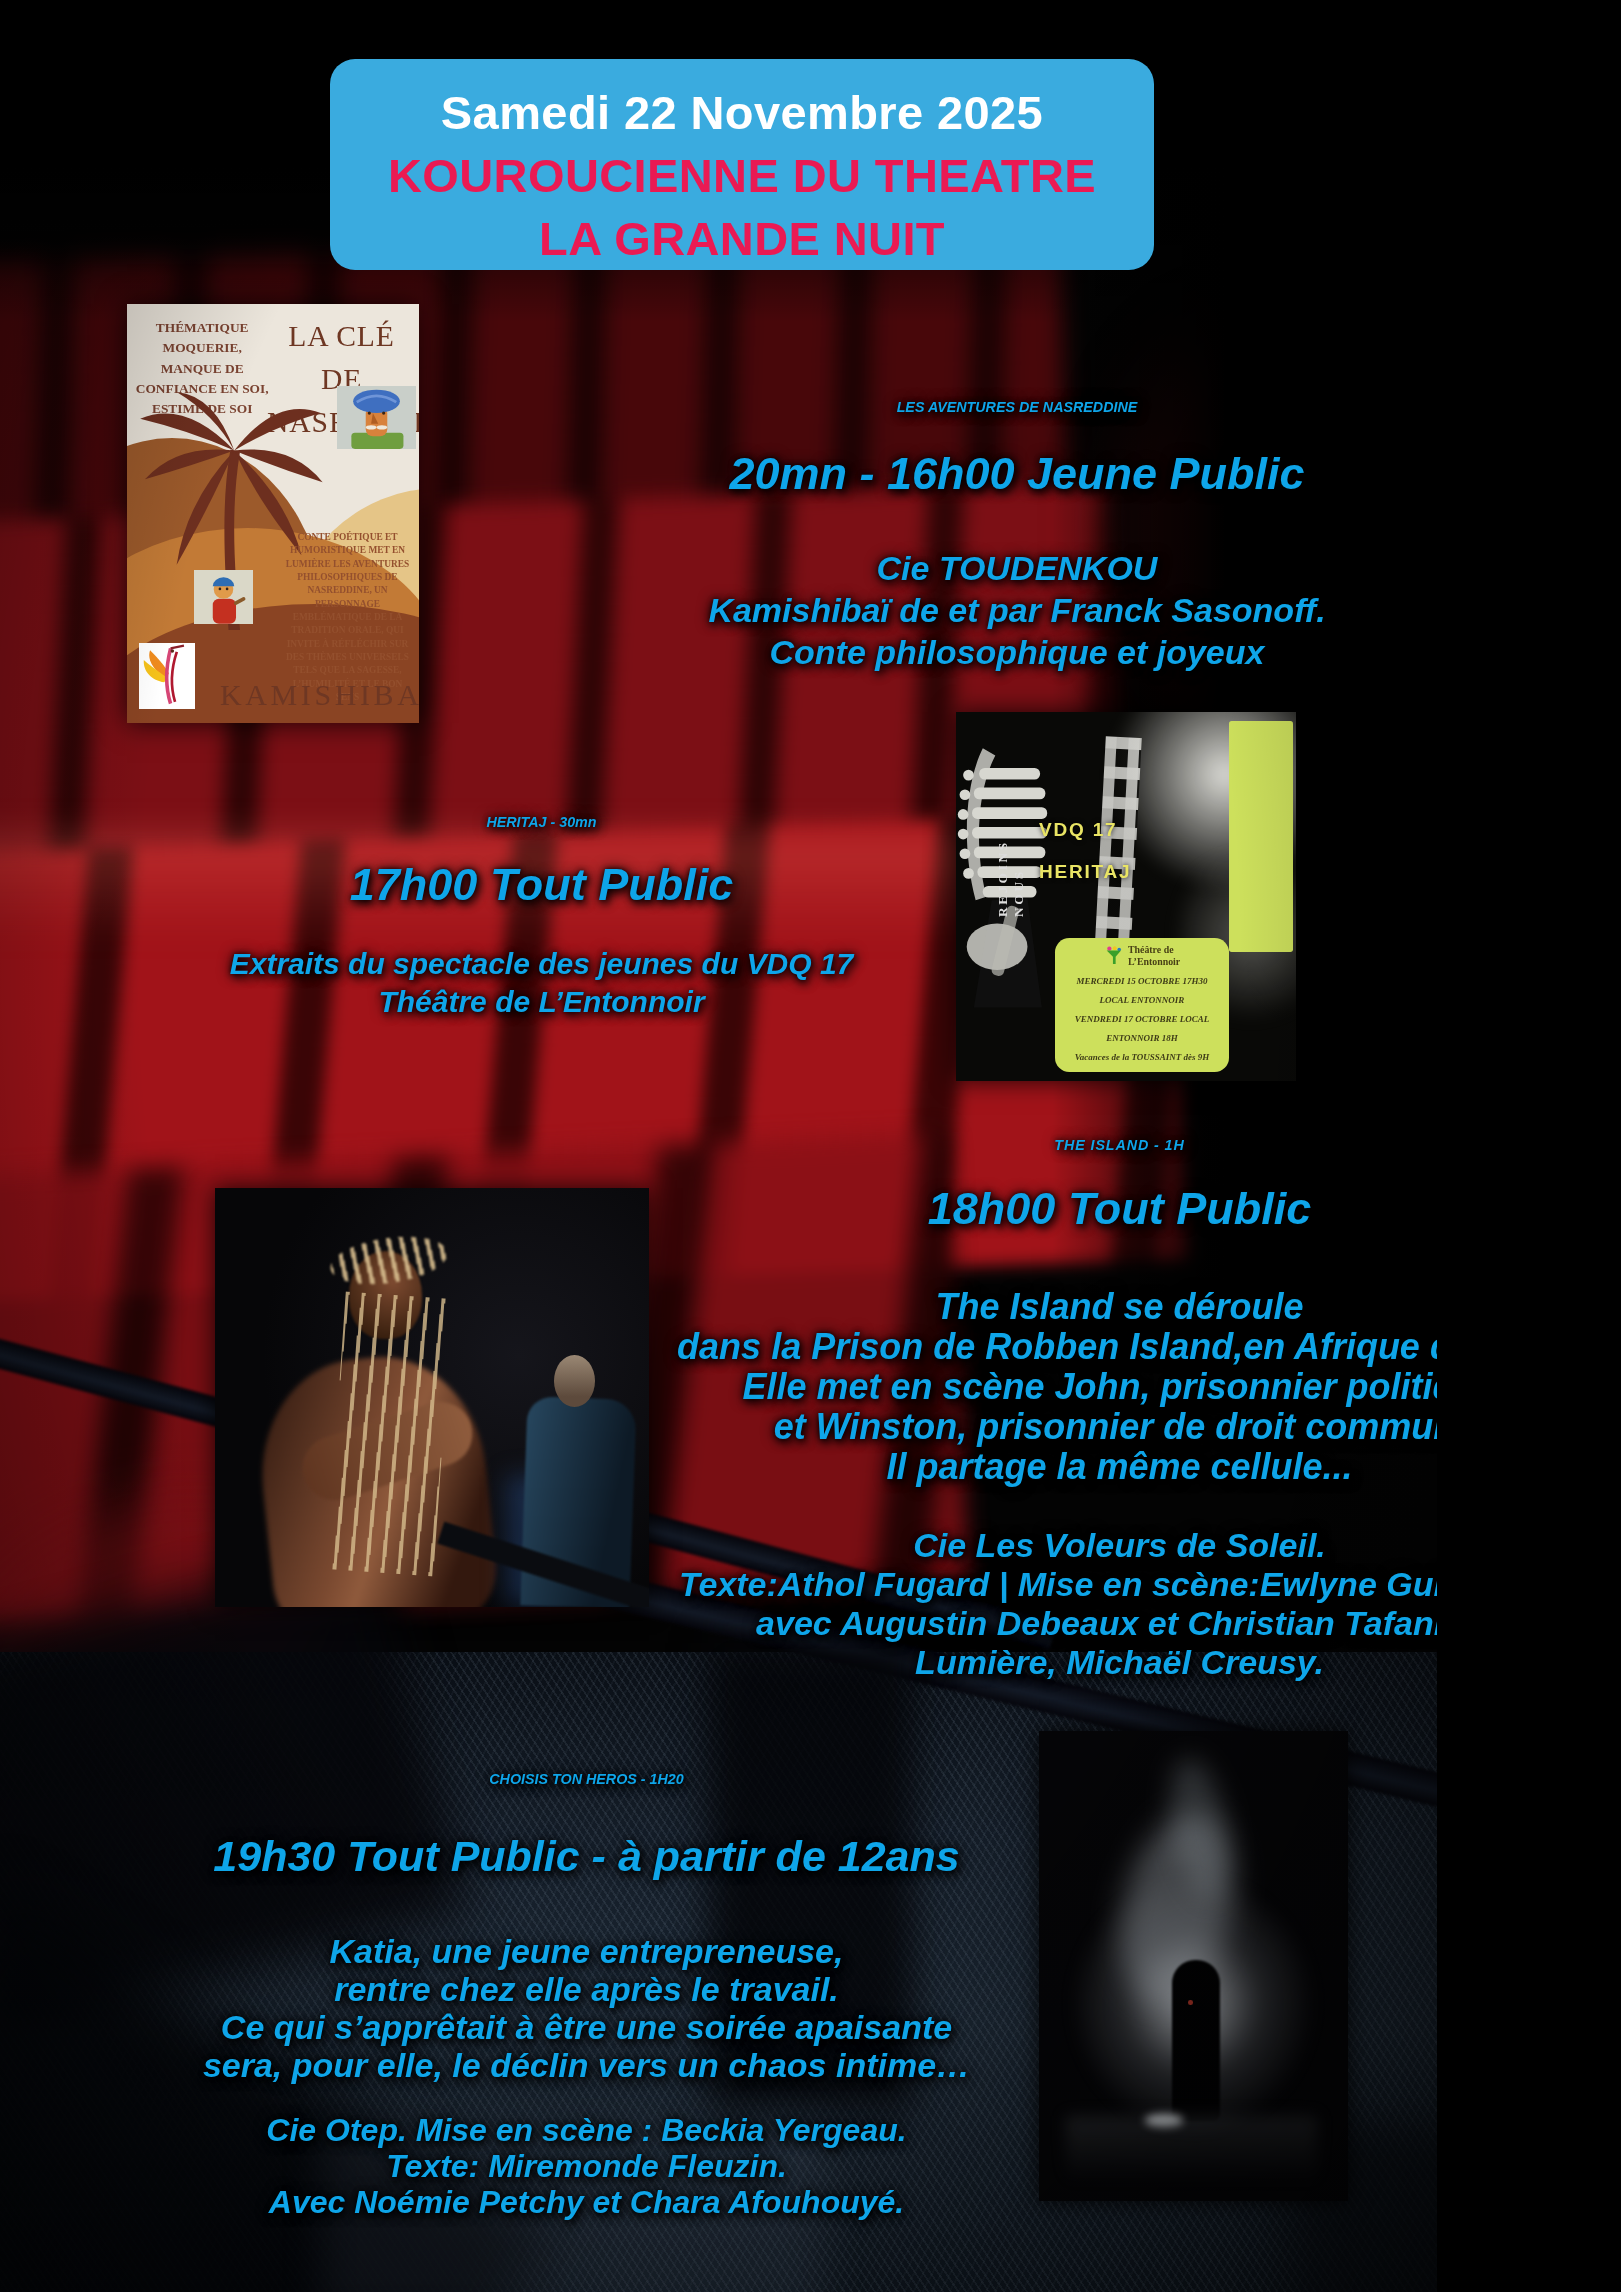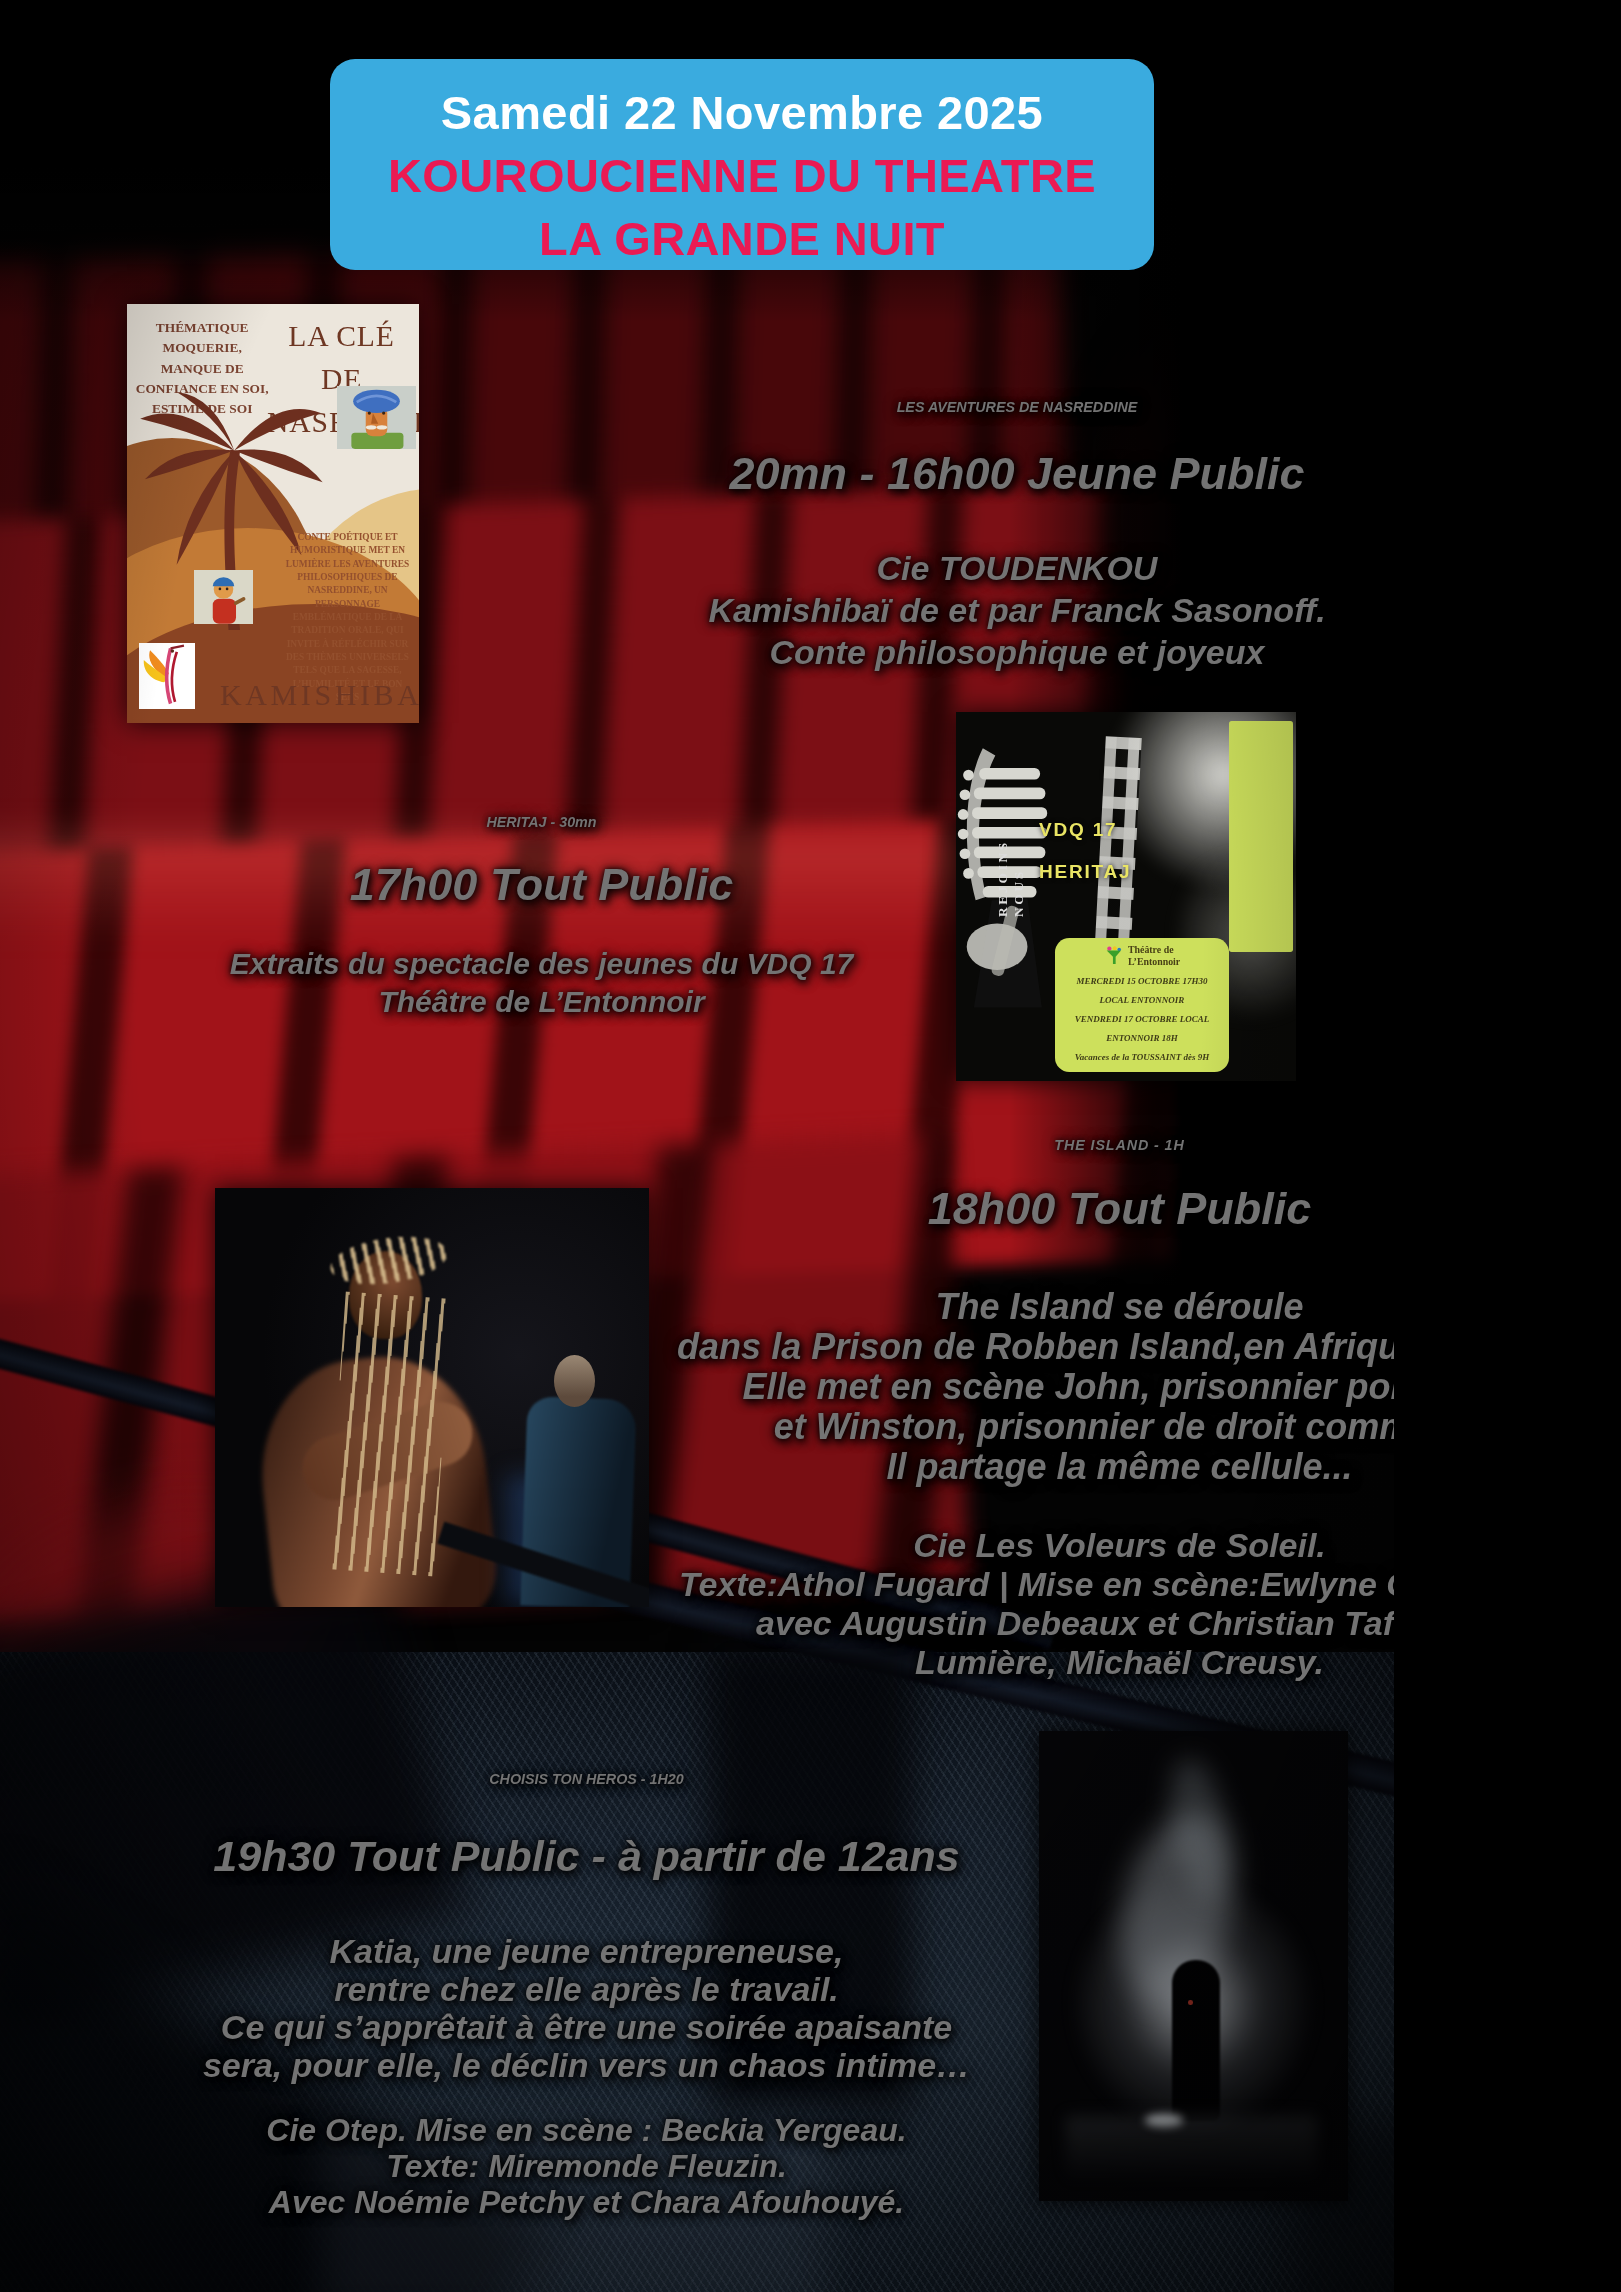--- a/index.html
+++ b/index.html
@@ -1,17 +1,17 @@
 <!DOCTYPE html>
 <html style="font-size:14.3px"><head>
 <meta charset="utf-8">
 <style>
   html,body{margin:0;padding:0;background:#000;}
   .canvas{position:relative;width:1394px;height:2293px;overflow:hidden;background:#030303;
-          font-family:"Liberation Sans",sans-serif;}
+          font-family:"Liberation Sans",sans-serif;padding-left:43px;}
   .canvas *{position:absolute;box-sizing:border-box;}
 
   
   .bg{inset:0;z-index:1;}
   .seatrow{filter:blur(12.5px);}
   .row-far{left:-54px;top:246px;width:1119px;height:358px;transform:rotate(-1.5deg);opacity:.78;
     background:repeating-linear-gradient(93deg,#5c090d 0 100px,#1f0203 100px 133px);}
   .row-mid{left:-63px;top:502px;width:1182px;height:466px;transform:rotate(-2deg);filter:blur(9.9px);
     background:repeating-linear-gradient(95deg,#7c0f15 0 136px,#2d0405 136px 172px);}
   .row-near{left:-72px;top:833px;width:1254px;height:448px;transform:rotate(-2deg);filter:blur(8px);
@@ -62,21 +62,21 @@
   .dune3{left:-81px;top:224px;width:403px;height:304px;background:#c27a36;}
   .dune4{left:-45px;top:300px;width:466px;height:251px;background:#8a4423;}
   .np-palm{left:5.4px;top:86px;z-index:3;}
   .np-body{left:154px;top:227px;width:133px;font-weight:700;font-size:9.4px;line-height:1.42;color:#94502e;
            text-align:center;z-index:4;}
   .np-boy{left:67px;top:266px;width:59px;height:54px;background:#dad8c8;z-index:4;}
   .np-bird{left:11.6px;top:339px;width:56px;height:66px;background:#fff;z-index:4;}
   .np-footer{left:93px;right:3.6px;top:374px;font-size:30px;color:#6e3723;letter-spacing:3.6px;text-align:center;z-index:4;}
 
   
-  .evt{z-index:4;text-align:center;color:#737373;font-style:italic;font-weight:700;}
+  .evt{z-index:4;text-align:center;color:#0ea5e9;font-style:italic;font-weight:700;}
   .evt .title,.evt .sub,.evt .det,.evt .syn,.evt .cred{position:static;display:block;
     text-shadow:0 0 14.3px rgba(0,0,0,.95),0 0 5.4px rgba(0,0,0,.85),2.7px 3.6px 9px rgba(0,0,0,.9);}
   .pre{white-space:pre-line;}
   .evt1{left:502px;top:371px;width:1030px;}
   .evt1 .title{font-size:64px;line-height:72px;}
   .evt1 .sub{font-size:45px;line-height:52px;margin-top:5.4px;}
   .evt1 .det{font-size:34px;line-height:42px;margin-top:47px;}
   .evt2{left:161px;top:790px;width:761px;}
   .evt2 .title{font-size:57px;line-height:64px;}
   .evt2 .sub{font-size:45px;line-height:52px;margin-top:5.4px;}

